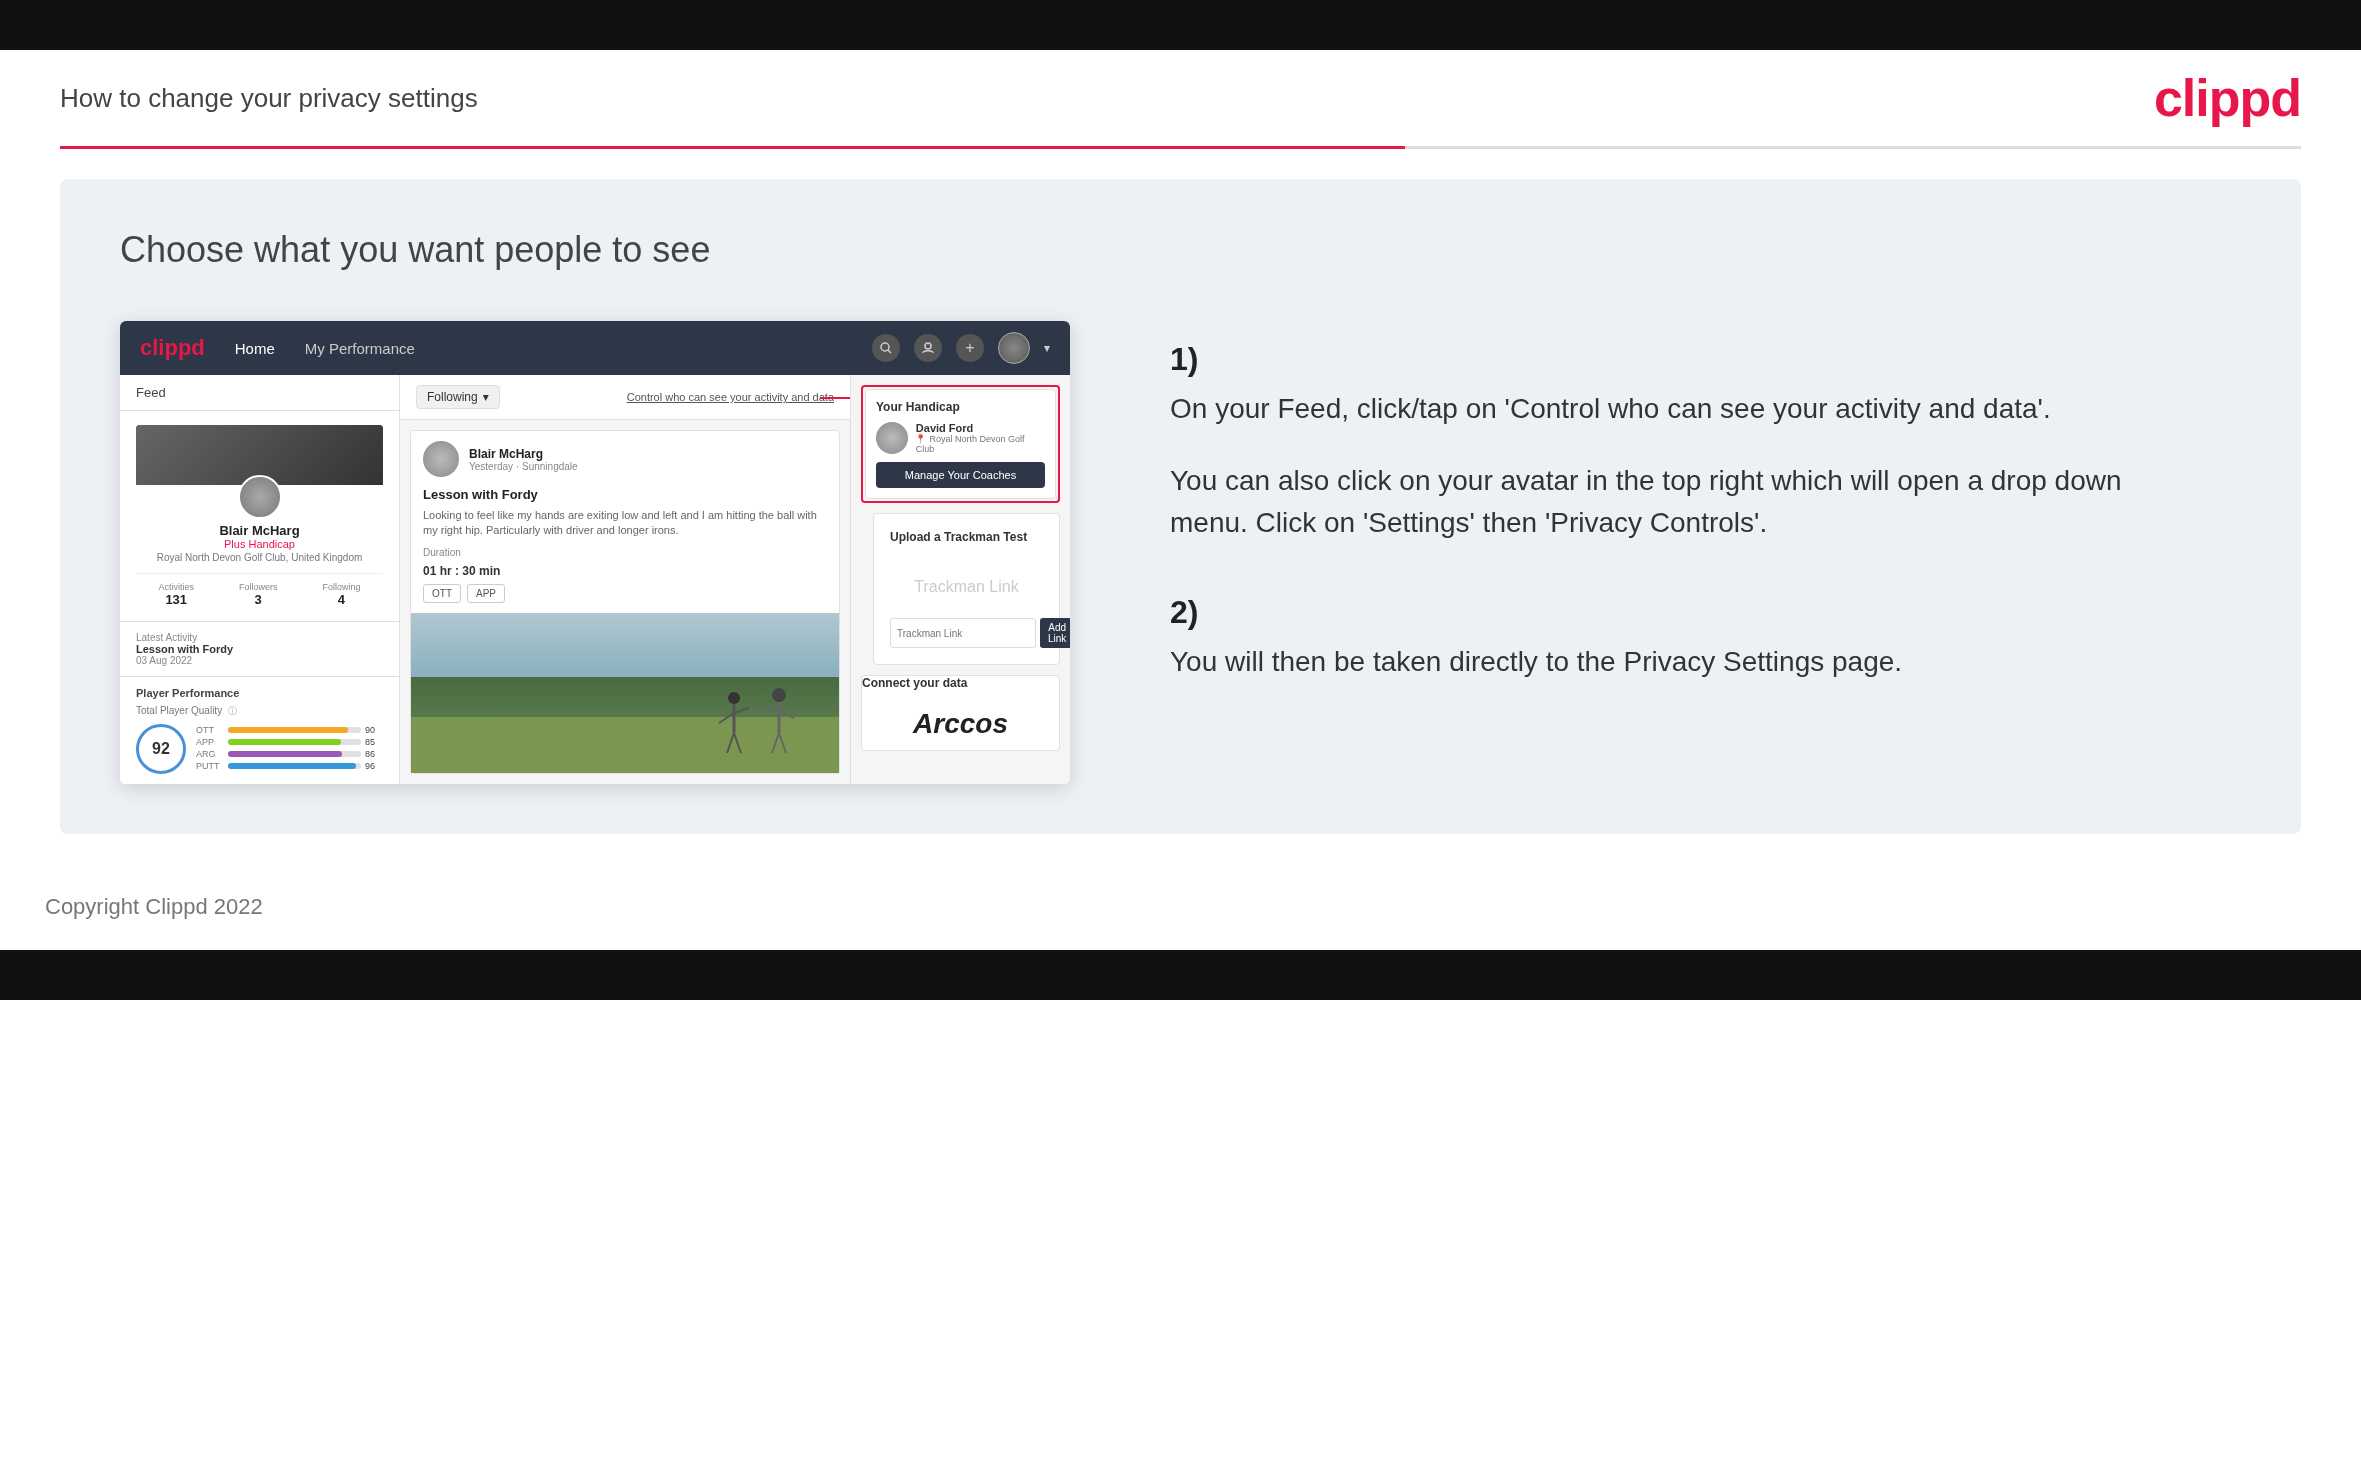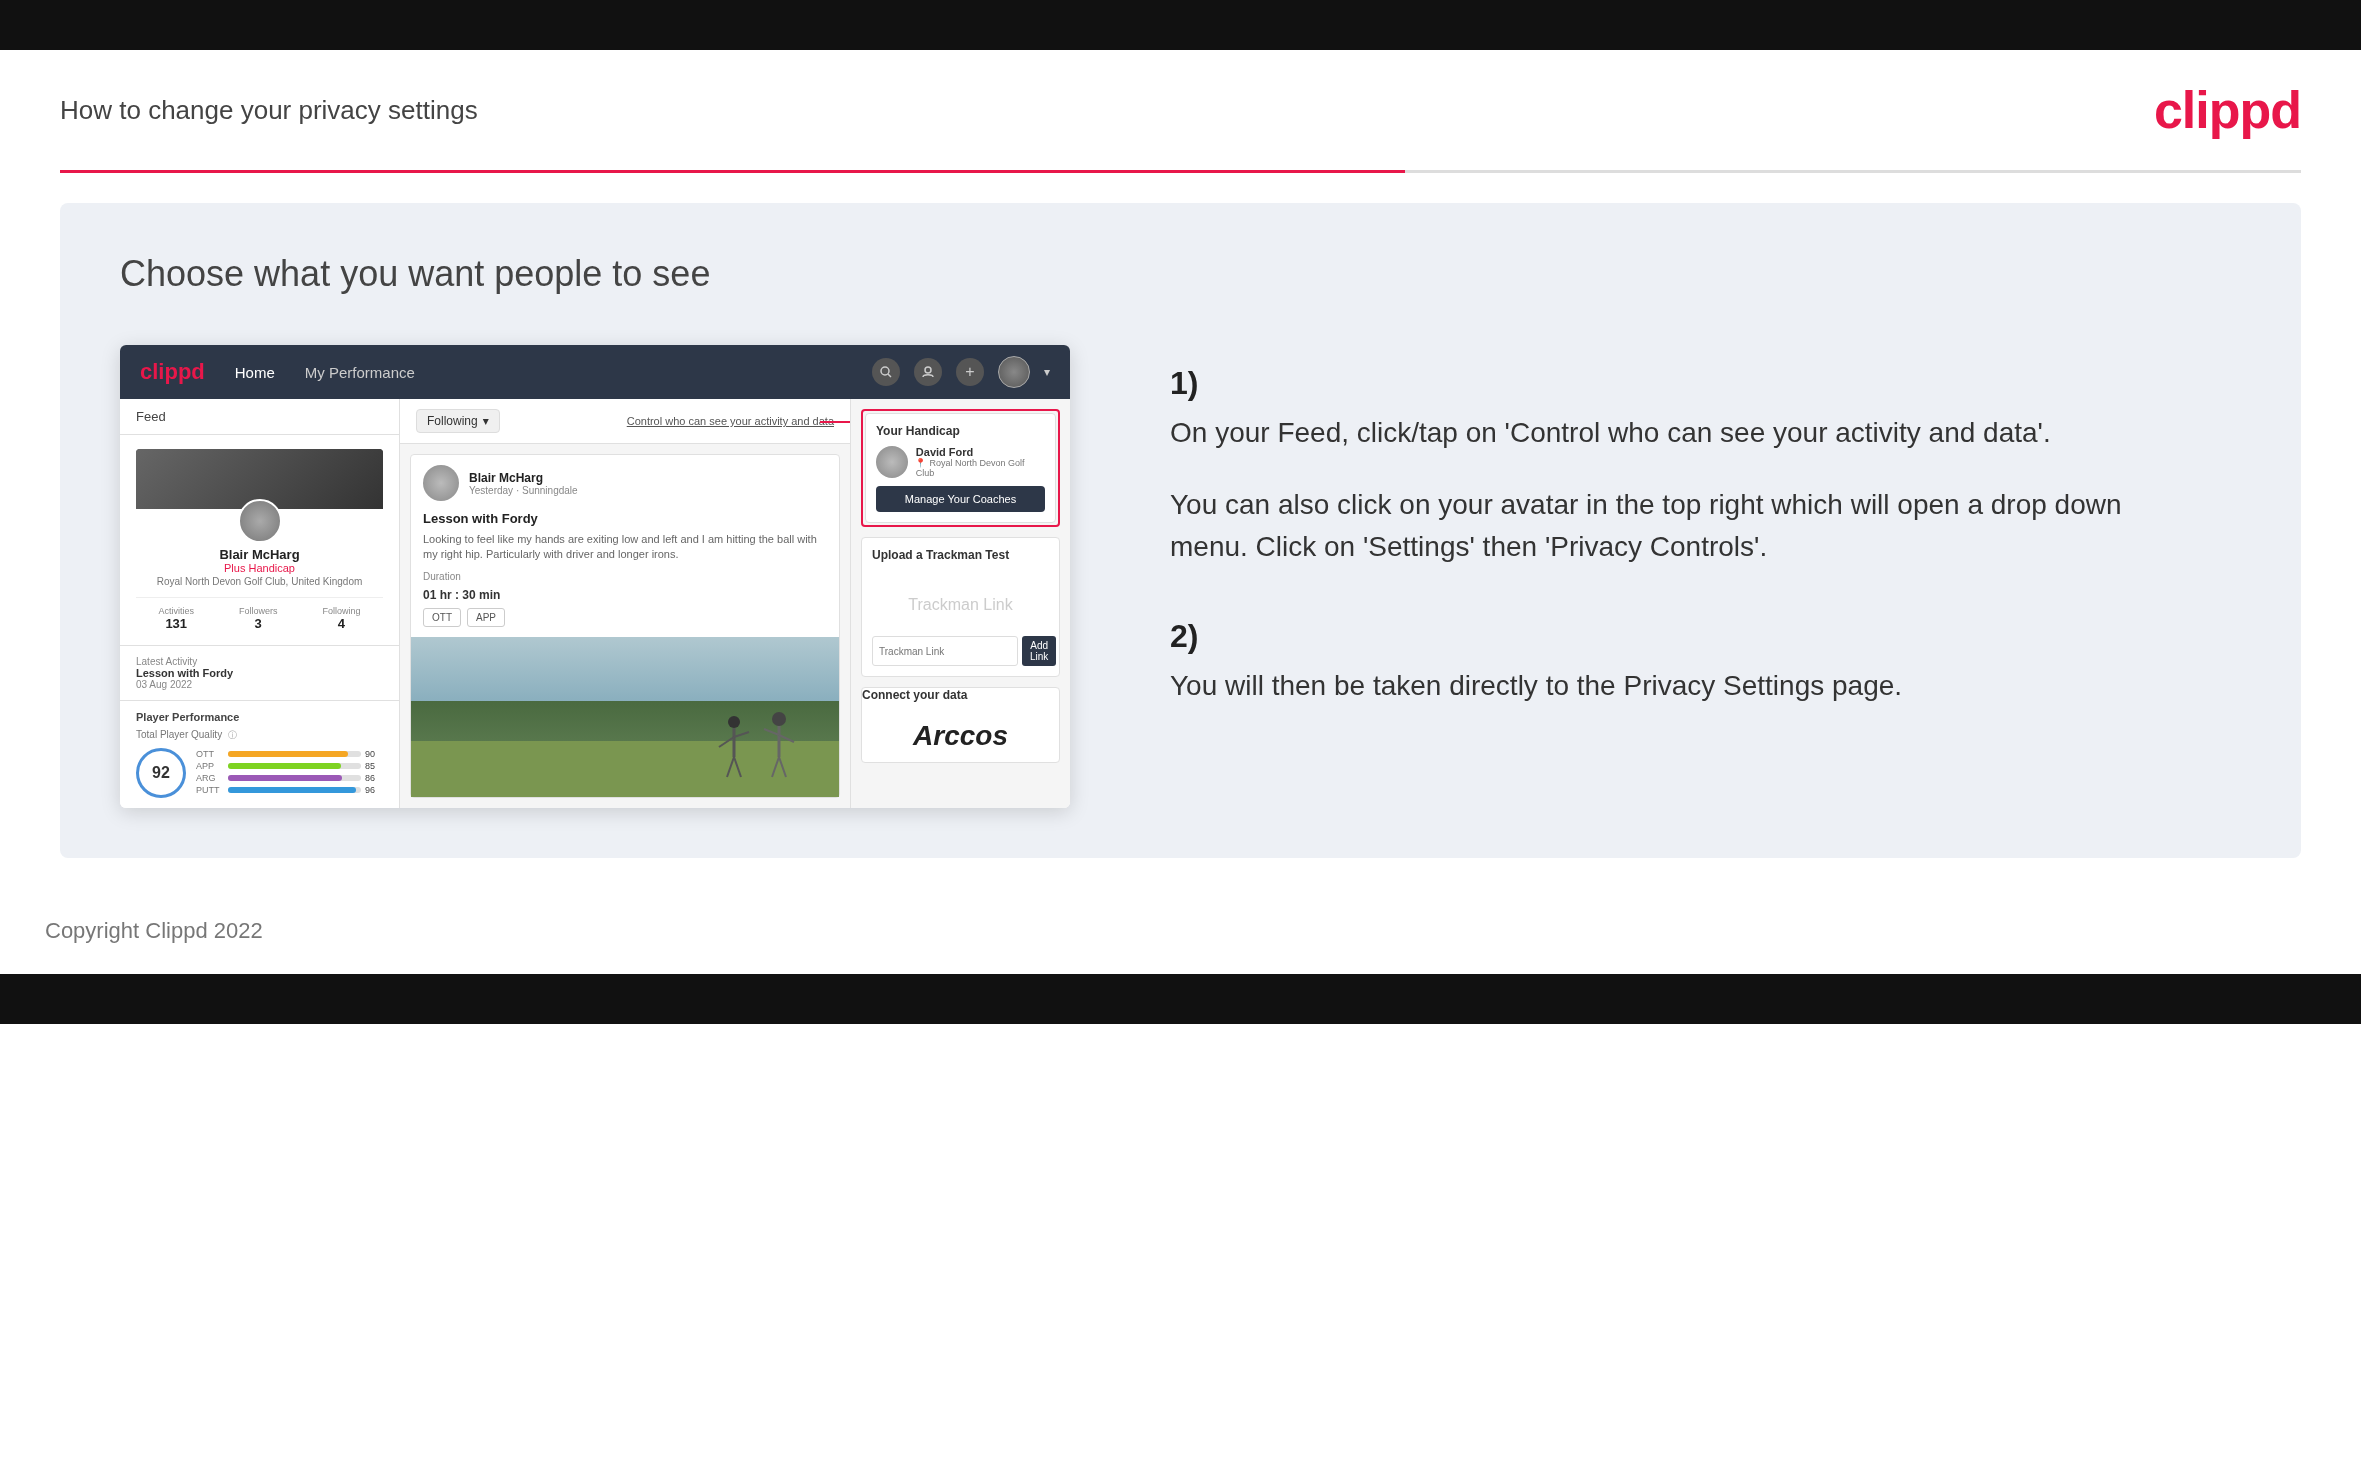--- a/index.html
+++ b/index.html
@@ -10,21 +10,21 @@
       background: #111;
       height: 50px;
       width: 100%;
     }
 
     
     .header {
       display: flex;
       align-items: center;
       justify-content: space-between;
-      padding: 30px 60px;
+      padding: 18px 60px;
       background: #fff;
     }
     .header-title {
       font-size: 26px;
       color: #444;
       font-weight: normal;
     }
     .logo-text {
       font-size: 52px;
       font-weight: bold;
@@ -344,21 +344,22 @@
       border: none;
       border-radius: 4px;
       padding: 7px;
       font-size: 11px;
       text-align: center;
     }
     .trackman-section {
       background: #fff;
       border-radius: 4px;
       border: 1px solid #e0e0e0;
-      padding: 10px;
+      padding: 16px;
+      margin-left: 12px;
     }
     .trackman-placeholder {
       text-align: center;
       font-size: 22px;
       color: #ccc;
       padding: 20px 0;
     }
     .trackman-input-row {
       display: flex;
       gap: 4px;

